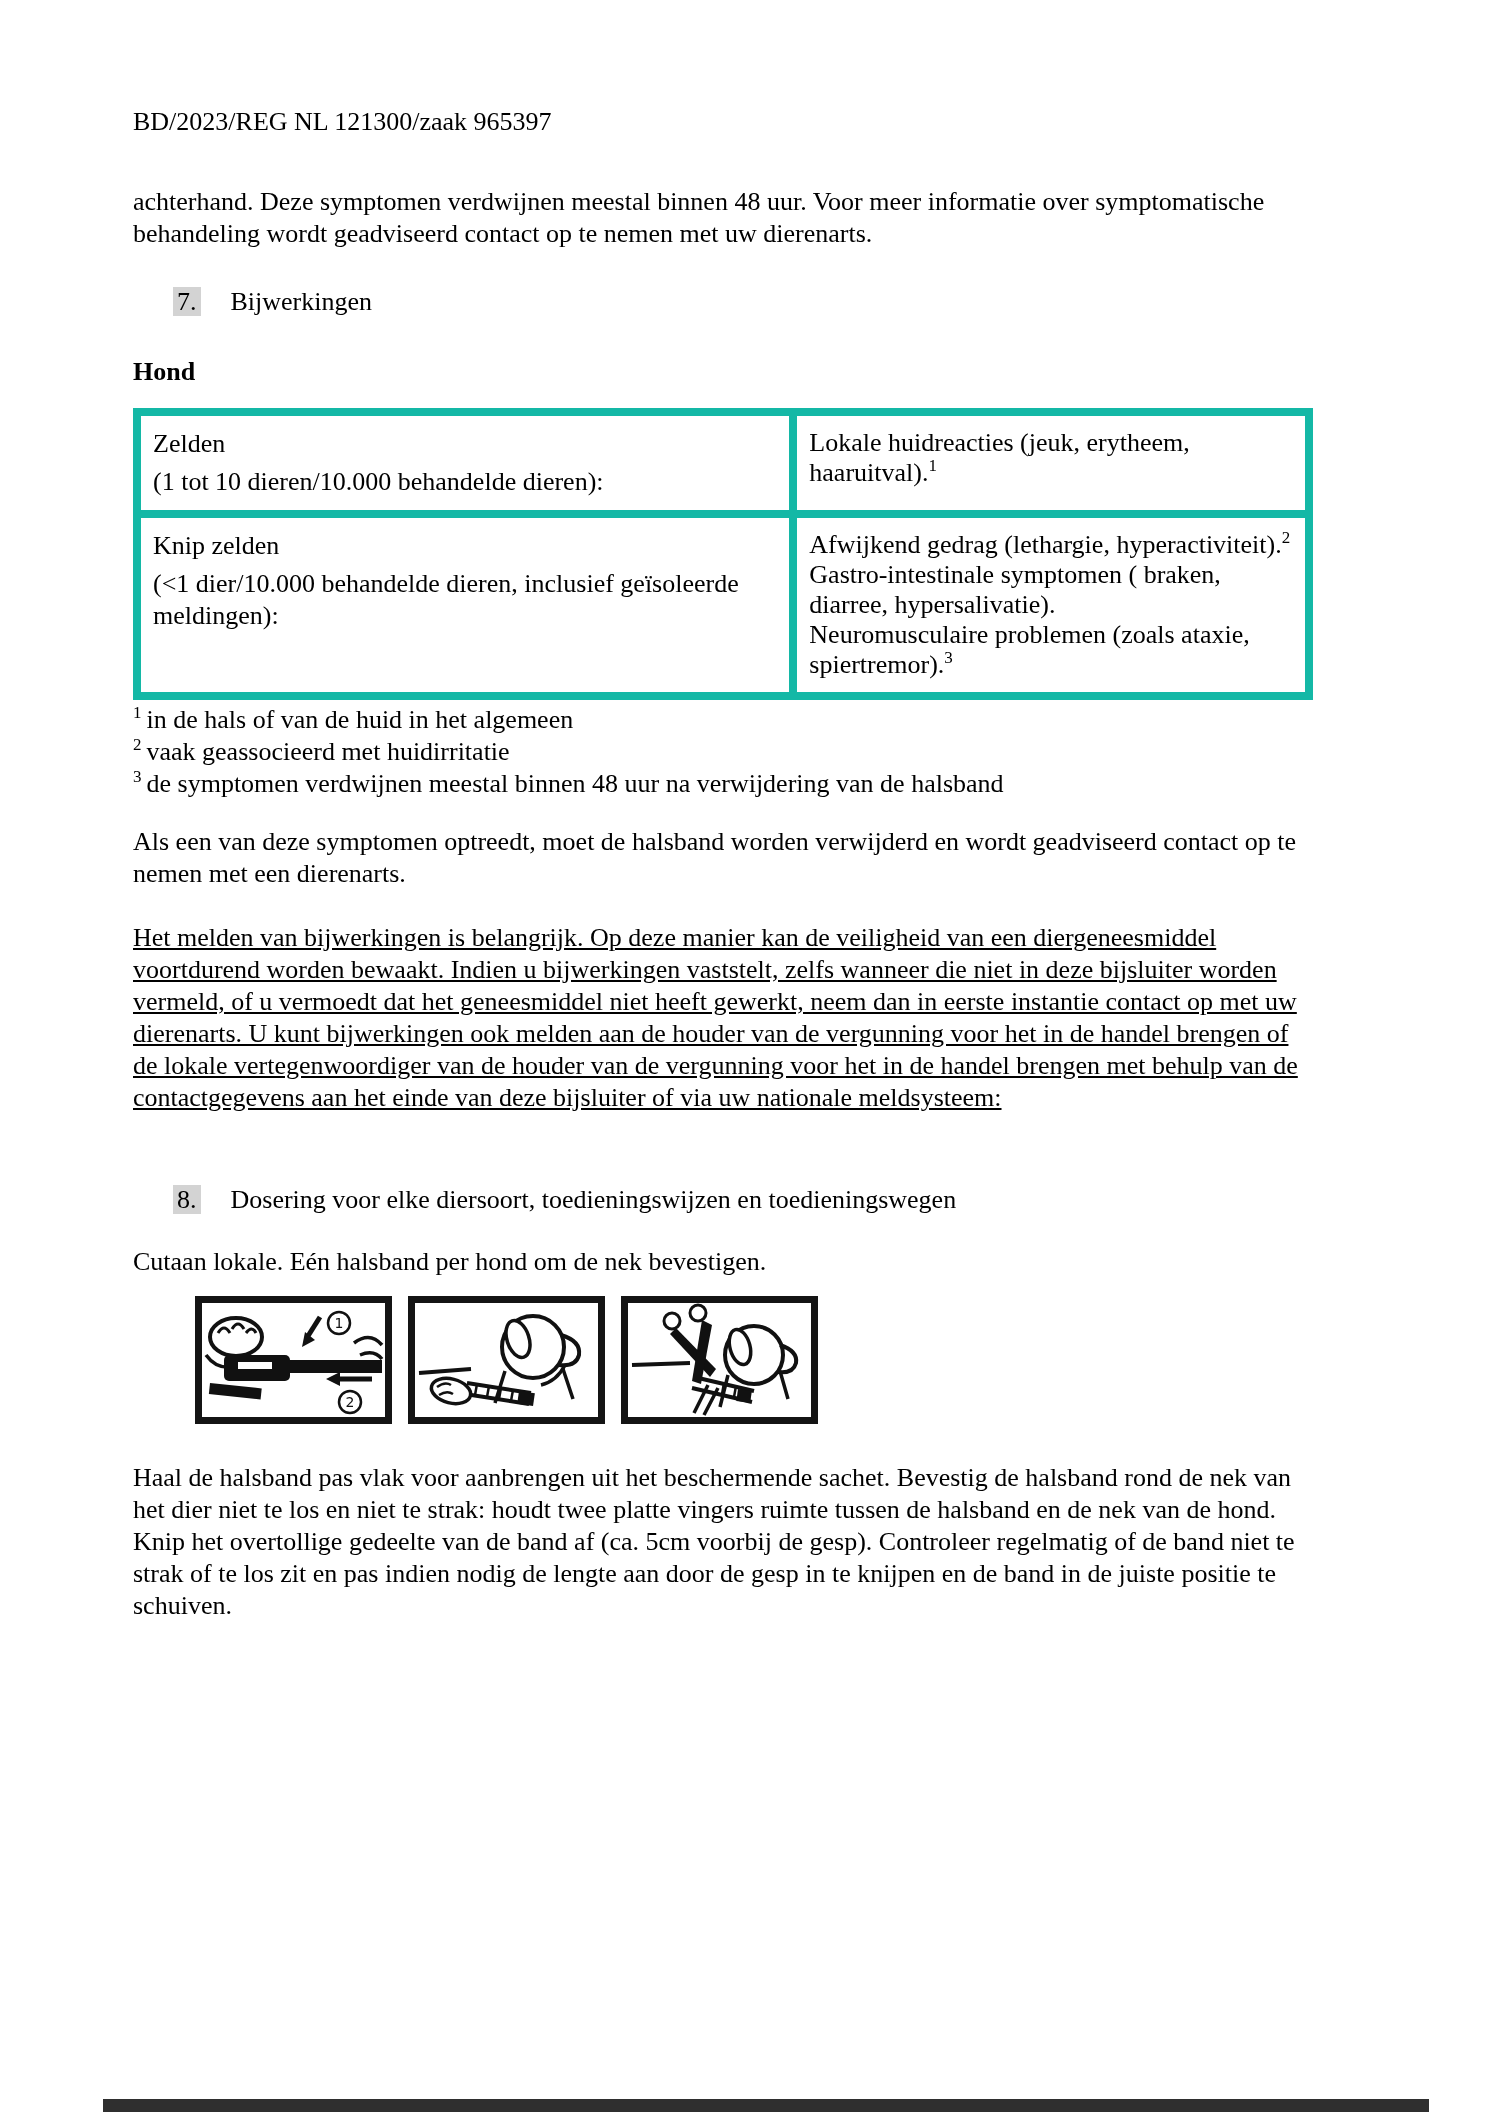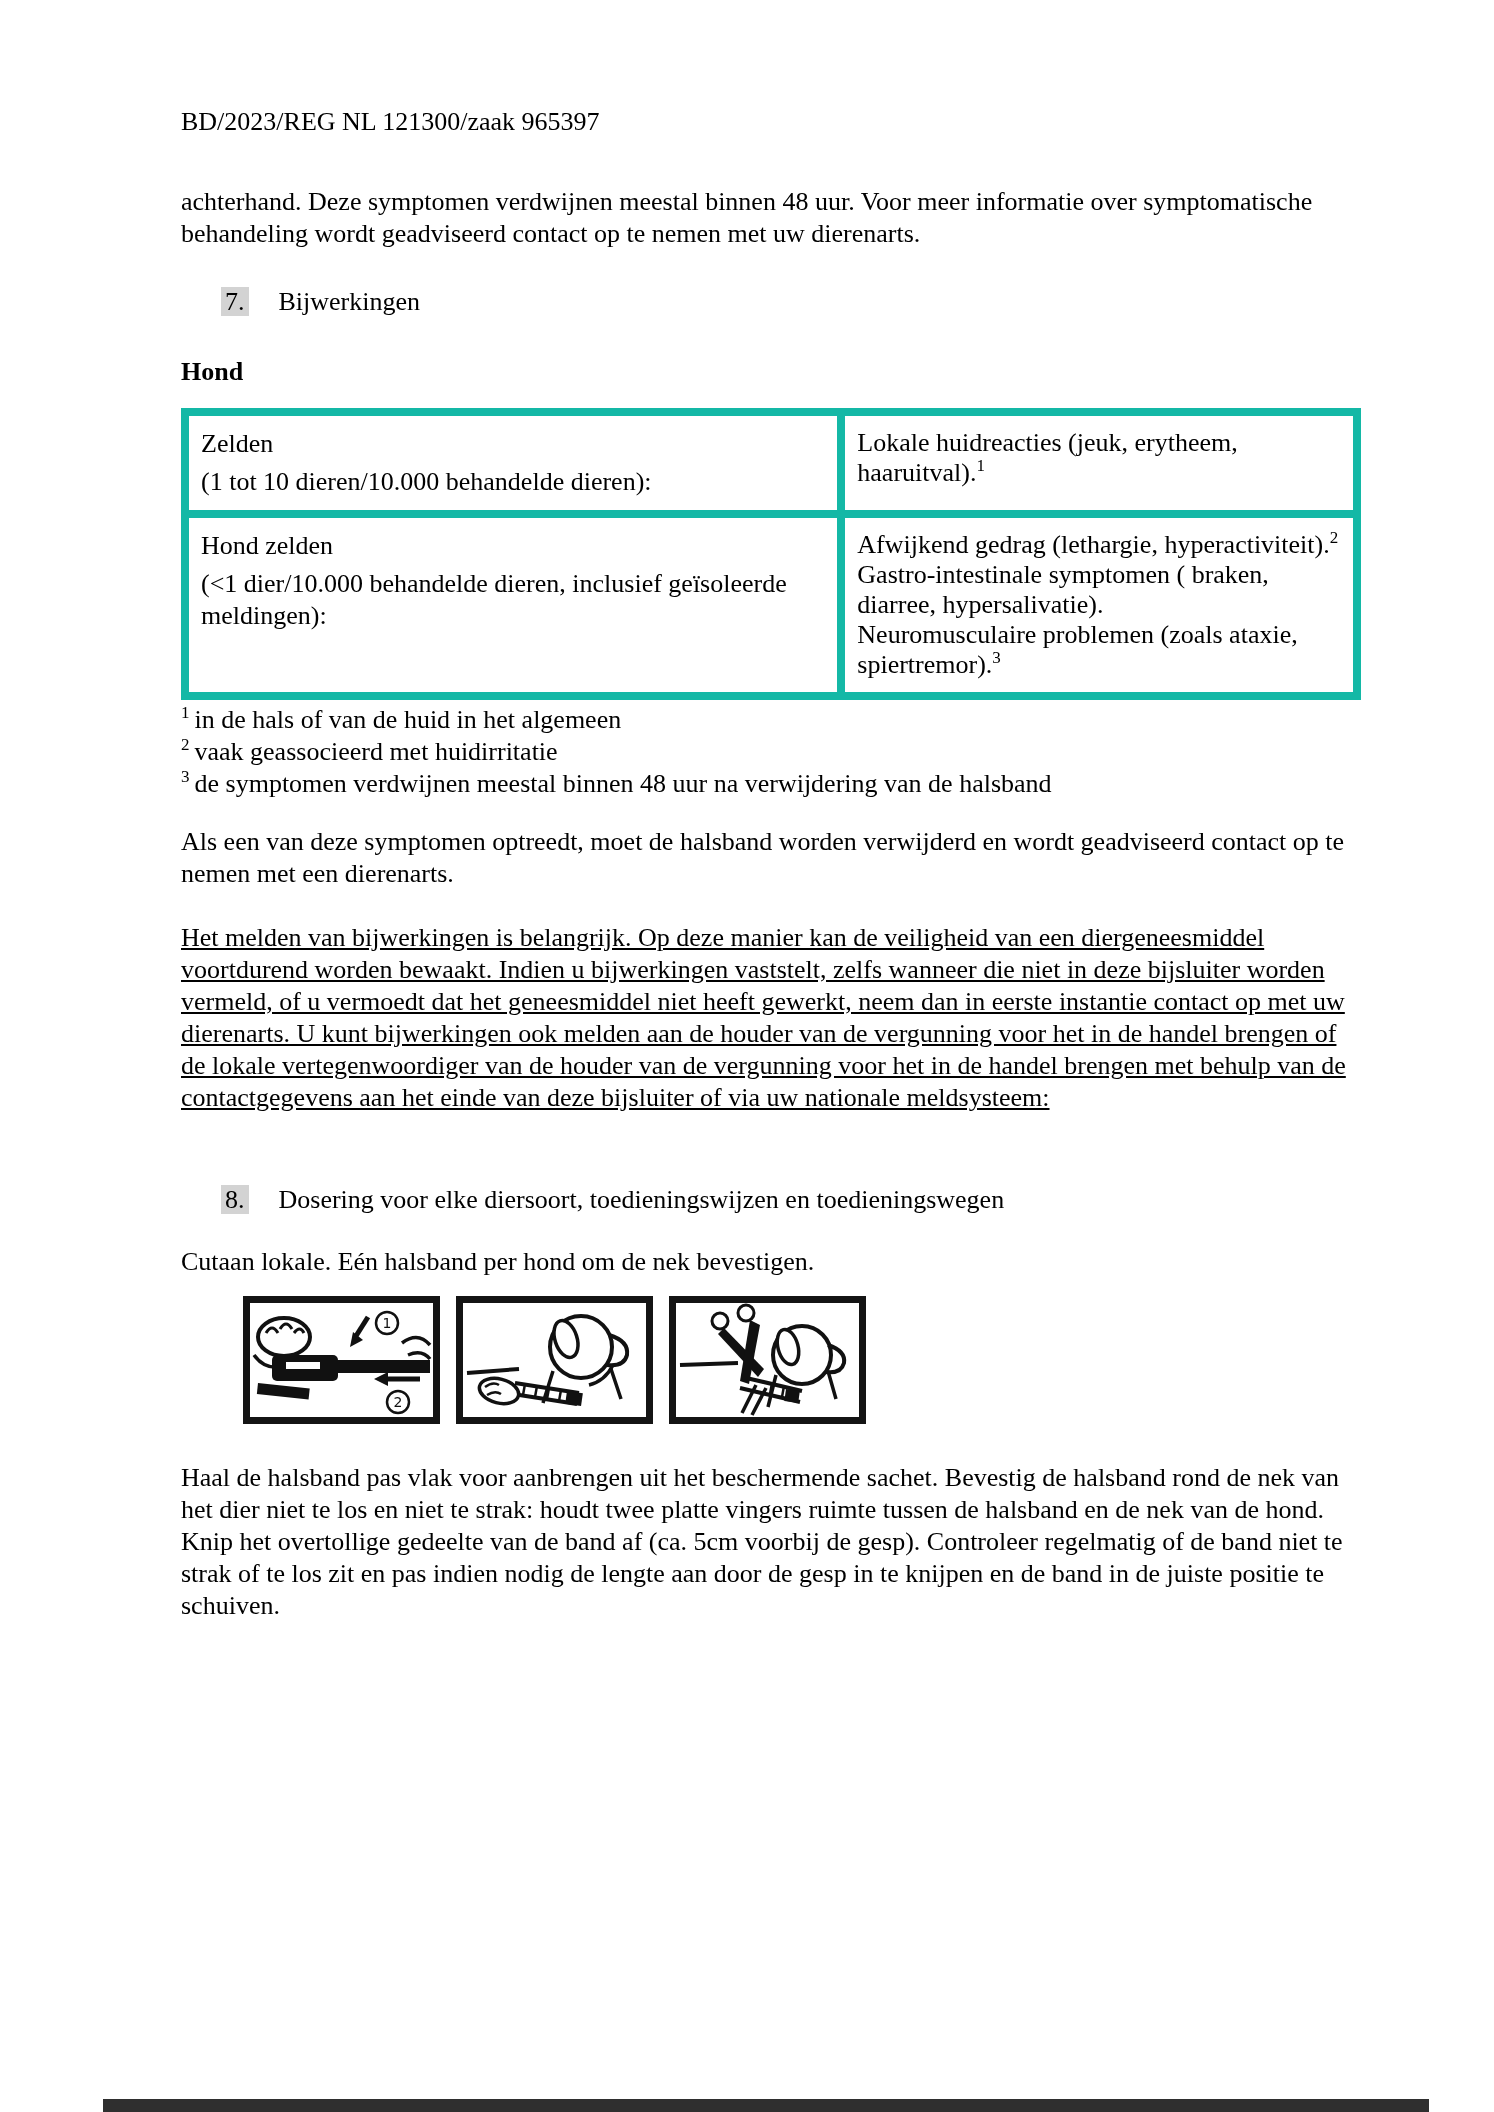--- a/index.html
+++ b/index.html
@@ -10,21 +10,20 @@
     overflow:hidden;
     font-family:"Liberation Serif","DejaVu Serif",serif;
     color:#000;
     font-size:26px;
     line-height:32px;
   }
   .content {
     position:absolute;
     left:133px; top:0;
     width:1180px;
-    margin-left:48px;
   }
   .doc-ref { margin-top:106px; }
   .intro { margin-top:48px; }
   .incompat { margin-top:36px; }
   .underlined { text-decoration:underline; text-underline-offset:4px; }
   .section-heading { margin-top:30px; font-weight:normal;padding-left:40px; }
   .section-heading.s8 { margin-top:70px; }
   .section-heading.s9 { margin-top:50px; }
   .sec-num { background:#d3d3d3; padding:0 4px; }
   .sec-title { margin-left:30px; }
@@ -101,21 +100,21 @@
         <td class="freq-cell">
           <div>Zelden</div>
           <div class="freq-detail">(1 tot 10 dieren/10.000 behandelde dieren):</div>
         </td>
         <td class="react-cell">
           <div><span>Lokale huidreacties (jeuk, erytheem, haaruitval).</span><sup class="fx">1</sup></div>
         </td>
       </tr>
       <tr>
         <td class="freq-cell">
-          <div>Hond zelden</div>
+          <div>Knip zelden</div>
           <div class="freq-detail">(&lt;1 dier/10.000 behandelde dieren, inclusief geïsoleerde meldingen):</div>
         </td>
         <td class="react-cell">
           <div><span>Afwijkend gedrag (lethargie, hyperactiviteit).</span><sup class="fx">2</sup></div>
           <div><span>Gastro-intestinale symptomen ( braken, diarree, hypersalivatie).</span><sup class="fx"></sup></div>
           <div><span>Neuromusculaire problemen (zoals ataxie, spiertremor).</span><sup class="fx">3</sup></div>
         </td>
       </tr>
     </tbody>
   </table>

